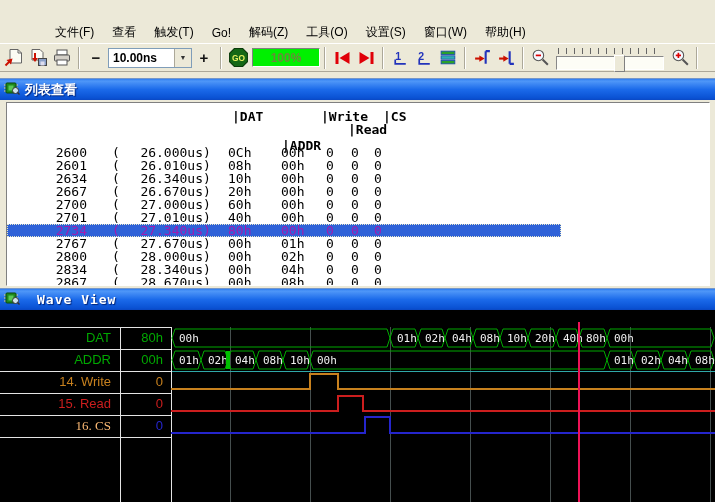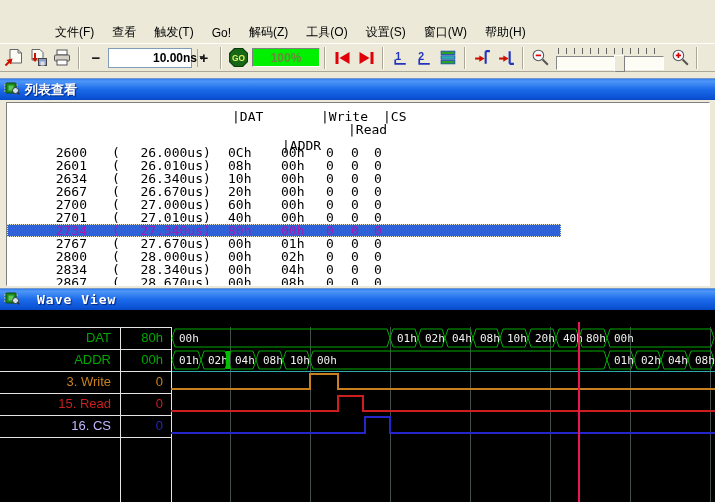--- a/index.html
+++ b/index.html
@@ -16,21 +16,21 @@
     display:flex;align-items:center;font-size:12px;color:#000;border-bottom:1px solid #e0dcc8;margin-left:46px;}
   .menu-item{padding:2px 9px;cursor:default;}
   
   .toolbar{position:absolute;left:0;top:43px;width:715px;height:29px;background:#ece9d8;
     border-top:1px solid #fff;border-bottom:1px solid #aca899;display:flex;align-items:center;
     padding:0 2px;box-sizing:border-box;}
   .tbtn{height:24px;min-width:24px;display:flex;align-items:center;justify-content:center;background:transparent;}
   .tsep{width:0;height:22px;border-left:1px solid #aca899;border-right:1px solid #fff;margin:0 4px;}
   .txt-btn{font-size:15px;font-weight:bold;color:#111;width:18px;}
   .combo{width:84px;height:20px;background:#fff;border:1px solid #7f9db9;display:flex;align-items:center;
-    font-size:12px;box-sizing:border-box;padding-left:40px;}
+    font-size:12px;box-sizing:border-box;}
   .combo .val{flex:1;padding-left:4px;font-weight:bold;}
   .combo .drop{width:16px;height:18px;background:#ece9d8;border-left:1px solid #aca899;
     display:flex;align-items:center;justify-content:center;font-size:7px;color:#333;}
   .progress{width:66px;height:17px;background:#00f000;border:1px solid #808080;
     border-right-color:#fff;border-bottom-color:#fff;display:flex;align-items:center;justify-content:center;
     font-size:12px;font-weight:bold;color:#6a8a3a;margin-left:2px;}
   .slider{position:relative;width:108px;height:24px;margin:0 4px;}
   .slider .ticks{position:absolute;left:2px;top:2px;width:104px;height:6px;
     background:repeating-linear-gradient(90deg,#666 0 1px,transparent 1px 8px);}
   .slider .track{position:absolute;left:0;top:10px;width:106px;height:12px;background:#fdfdf6;
@@ -41,21 +41,21 @@
   .paneltitle{position:absolute;width:715px;height:22px;
     background:linear-gradient(to bottom,#2f7df0 0%,#4f97f8 10%,#1b6aea 50%,#0a52d4 90%,#0a48c4 100%);
     display:flex;align-items:center;padding-left:4px;box-sizing:border-box;border-top:1px solid #7596c8;}
   .paneltext{color:#fff;font-weight:bold;font-size:13px;margin-left:5px;text-shadow:1px 1px 1px #00247a;}
   .wavefont{font-family:"DejaVu Sans Mono",monospace;letter-spacing:1px;}
   
   .listbody{position:absolute;left:0;top:100px;width:715px;height:188px;background:#ece9d8;}
   .listinner{position:absolute;left:6px;top:2px;right:5px;bottom:2px;background:#fff;
     border:1px solid #808080;border-right-color:#fff;border-bottom-color:#fff;overflow:hidden;
     font-family:"DejaVu Sans Mono",monospace;font-size:13px;color:#000;}
-  .lhead{position:absolute;height:13px;white-space:pre;}
+  .lhead{position:absolute;height:13px;white-space:pre;font-weight:bold;}
   .h-dat{left:225px;top:6px;}  .h-write{left:314px;top:6px;}  .h-cs{left:376px;top:6px;}
   .h-addr{left:275px;top:19px;margin-top:16px;} .h-read{left:341px;top:19px;}
   #list-rows{position:absolute;left:0;top:43px;right:0;}
   .lrow{position:relative;height:13px;line-height:13px;}
   .lrow.sel::before{content:'';position:absolute;left:0;top:0;bottom:0;width:554px;background:#2f62d8;
     outline:1px dotted #e8e8c8;outline-offset:-1px;}
   .lrow.sel .lcell{color:#a21caf;}
   .lcell{position:absolute;top:0;white-space:pre;}
   .c-sample{left:22px;width:58px;text-align:right;}
   .c-open{left:105px;} .c-time{left:106px;width:90px;text-align:right;} .c-close{left:196px;}
@@ -436,27 +436,27 @@
     <div id="wave-labels">
         <div class="wrow" style="top: 17px;">
           <span class="wname" style="color: rgb(0, 168, 0);">DAT</span>
           <span class="wval" style="color: rgb(0, 168, 0);">80h</span>
         </div>
         <div class="wrow" style="top: 39px;">
           <span class="wname" style="color: rgb(0, 168, 0);">ADDR</span>
           <span class="wval" style="color: rgb(0, 168, 0);">00h</span>
         </div>
         <div class="wrow" style="top: 61px;">
-          <span class="wname" style="color: rgb(200, 129, 30);">3. Write</span>
+          <span class="wname" style="color: rgb(200, 129, 30);">14. Write</span>
           <span class="wval" style="color: rgb(200, 129, 30);">0</span>
         </div>
         <div class="wrow" style="top: 83px;">
           <span class="wname" style="color: rgb(204, 30, 30);">15. Read</span>
           <span class="wval" style="color: rgb(204, 30, 30);">0</span>
         </div>
         <div class="wrow" style="top: 105px;">
-          <span class="wname" style="color: #c4b5fd;">16. CS</span>
+          <span class="wname" style="color: #fdba74; font-family: Liberation Serif, serif;">16. CS</span>
           <span class="wval" style="color: rgb(37, 37, 204);">0</span>
         </div>
       </div>
   </div>
 
 </div>
 
 </body></html>

